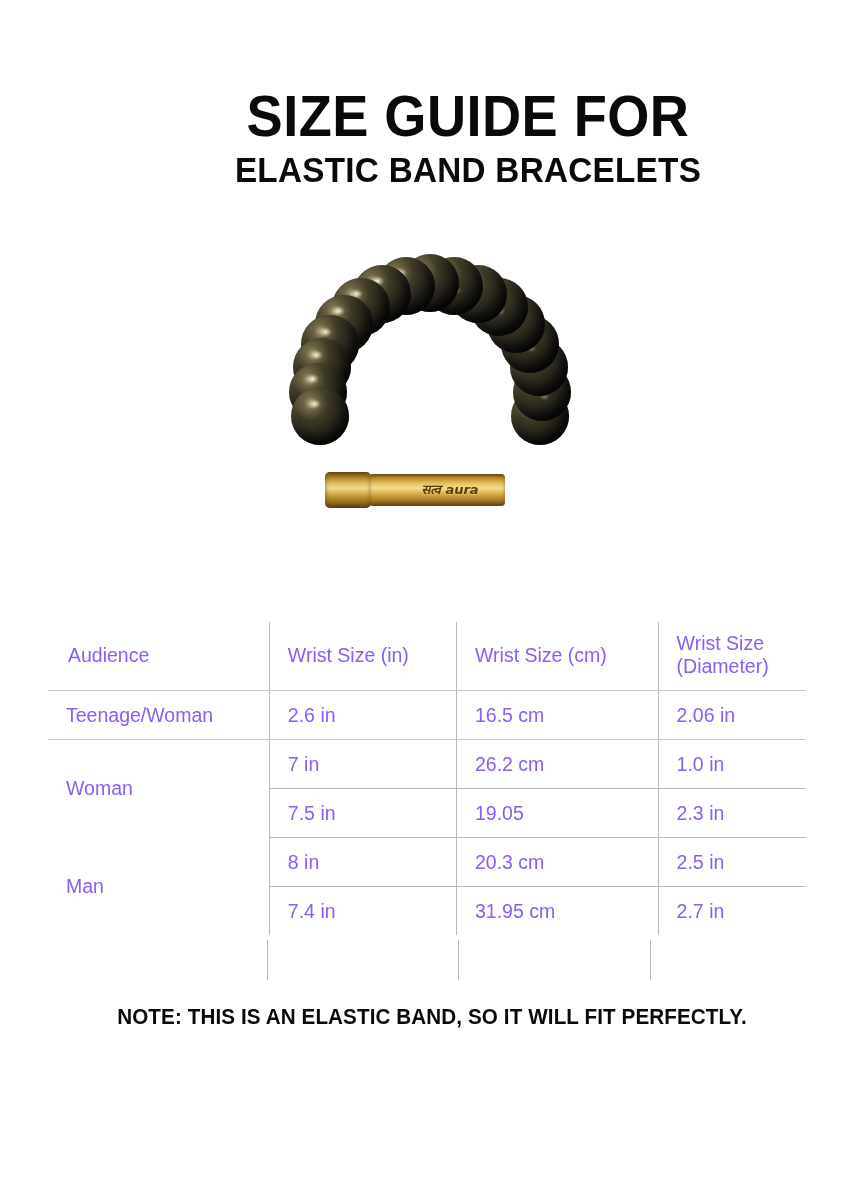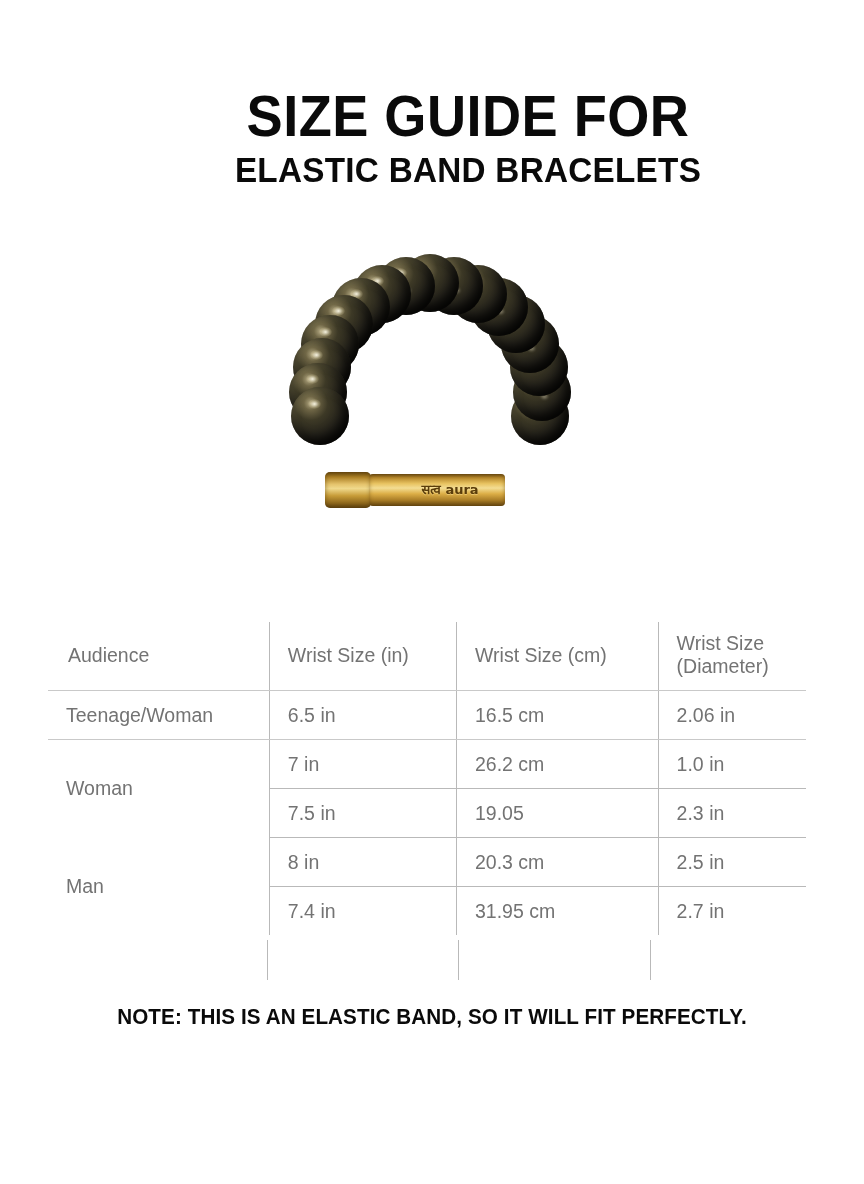--- a/index.html
+++ b/index.html
@@ -52,20 +52,21 @@
     top: 252px;
     width: 864px;
     height: 318px;
   }
   .bracelet-wrap {
     position: absolute;
     left: 263px;
     top: 0;
     width: 334px;
     height: 300px;
+    font-style: italic;
   }
   .bead {
     position: absolute;
     width: 58px;
     height: 58px;
     border-radius: 50%;
     background:
       radial-gradient(circle at 34% 28%, #b6ab85 0%, #6e6545 12%, #3d3926 30%, #23211a 58%, #100f0c 80%, #070706 100%);
     box-shadow: inset -5px -6px 11px rgba(0,0,0,0.75),
                 inset 3px 4px 7px rgba(190,178,130,0.18);
@@ -144,21 +145,21 @@
   .size-table {
     position: absolute;
     left: 48px;
     top: 622px;
     width: 758px;
   }
   table.sizes {
     border-collapse: collapse;
     width: 758px;
     font-size: 19.5px;
-    color: #737373;
+    color: #8b5cf6;
   }
   table.sizes th,
   table.sizes td {
     text-align: left;
     vertical-align: middle;
     font-weight: normal;
     padding: 0 0 0 18px;
     border: 0;
   }
   table.sizes thead th {
@@ -261,21 +262,21 @@
         <th class="vline">
           <span class="hdr2">Wrist Size</span>
           <span class="hdr2">(Diameter)</span>
         </th>
       </tr>
     </thead>
     <tbody>
 
       <tr class="full-line">
         <td class="rowlabel" rowspan="1">Teenage/Woman</td>
-        <td class="vline dataCol">6.5 in</td>
+        <td class="vline dataCol">2.6 in</td>
         <td class="vline dataCol">16.5 cm</td>
         <td class="vline dataCol">2.06 in</td>
       </tr>
 
       <tr class="part-line">
         <td class="rowlabel" rowspan="2">Woman</td>
         <td class="vline dataCol">7 in</td>
         <td class="vline dataCol">26.2 cm</td>
         <td class="vline dataCol">1.0 in</td>
       </tr>

